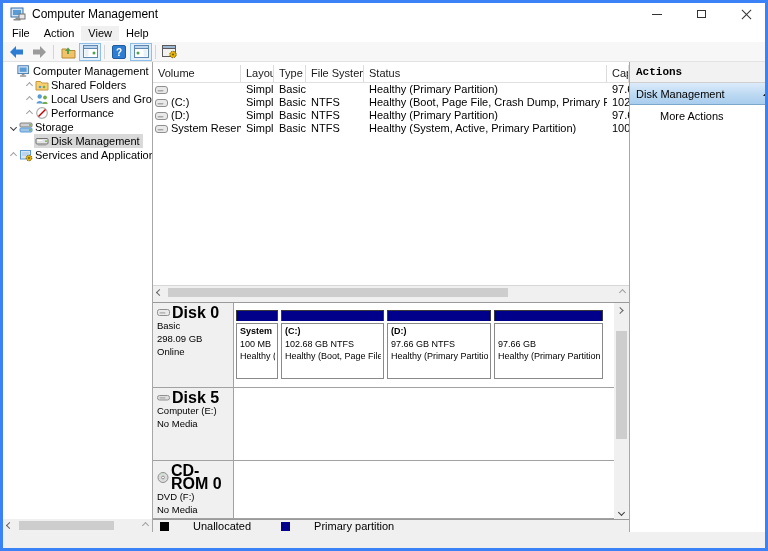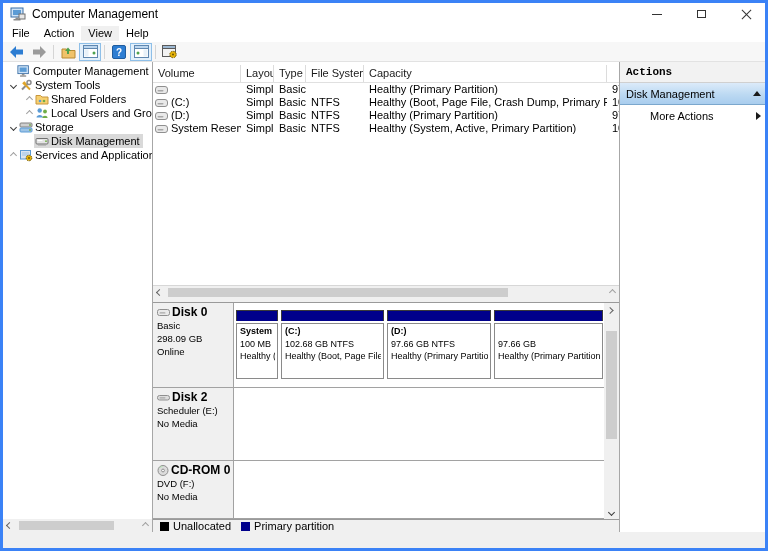--- a/index.html
+++ b/index.html
@@ -91,41 +91,41 @@
   .splitter-gap { height:3px; flex:none; background:#f0f0f0; }
 
   .disk-pane { flex:1; background:#ffffff; border-top:1px solid #9a9a9a; position:relative; overflow:hidden; }
   .disk-rows { position:absolute; left:0; top:0; right:15px; bottom:0; }
   .disk-row { position:relative; border-bottom:1px solid #a2a2a2; display:flex; }
   .disk-row.r0 { height:85px; border-top:none; }
   .disk-row.r1 { height:73px; }
   .disk-row.r2 { height:58px; }
   .disk-label { width:81px; flex:none; background:#f0f0f0; border-right:1px solid #a2a2a2;
                 padding:3px 2px 0 4px; font-size:9.5px; line-height:13px; }
-  .disk-label .dtitle { display:flex; align-items:center; font-weight:bold; font-size:12px; }
+  .disk-label .dtitle { display:flex; align-items:center; font-weight:bold; font-size:16px; }
   .disk-label .dtitle svg { margin-right:2px; flex:none; }
   .disk-label .dline { white-space:nowrap; overflow:hidden; }
   .part-area { flex:1; display:flex; padding:7px 0 8px 2px; }
   .pblock { flex:none; display:flex; flex-direction:column; margin-right:3px; }
   .pblock .pstrip { height:11px; flex:none; border:1px solid #3a3a3a; border-bottom:none; }
   .pblock .pgap { height:2px; flex:none; }
   .pblock .pbody { flex:1; background:#ffffff; border:1px solid #8a8a8a; padding:1px 2px 0 3px;
                    font-size:9px; line-height:12.5px; overflow:hidden; }
   .pbody div { white-space:nowrap; overflow:hidden; }
   .pbody .pname { font-weight:bold; min-height:12.5px; }
   .w-sys { width:42px; } .w-c { width:103px; } .w-d { width:104px; } .w-x { width:109px; }
 
   .vscroll { position:absolute; right:0; top:0; width:15px; bottom:0; background:#f0f0f0;
              display:flex; flex-direction:column; align-items:center; }
   .vscroll .arr { height:14px; width:15px; display:flex; align-items:center; justify-content:center; flex:none; }
   .vscroll .track { flex:1; width:15px; position:relative; }
   .vscroll .thumb { position:absolute; left:2px; top:14px; width:11px; height:108px; background:#cdcdcd; }
 
   .legend { height:13px; flex:none; background:#f0f0f0; border-top:1px solid #9a9a9a;
-            display:flex; align-items:center; padding-left:3px; }
+            display:flex; align-items:center; padding-left:3px;gap:20px; }
   .legend .sw { width:9px; height:9px; flex:none; margin:0 4px 0 4px; }
   .legend .ltext { margin-right:6px; }
 
   
   .actions-panel { width:150px; flex:none; background:#ffffff; border-left:1px solid #a7a7a7; }
   .actions-header { height:21px; background:#f2f2f2; border-bottom:1px solid #d0d0d0;
                     font-weight:bold; padding:4px 8px 0 6px;font-family:Liberation Mono, monospace; }
   .actions-group { height:22px; background:linear-gradient(180deg,#dcebfa 0%,#bcd9f2 55%,#a9cdee 100%);
                    border-bottom:1px solid #7ba7cd; display:flex; align-items:center; padding:0 8px 0 6px; }
   .actions-group .gtitle { flex:1; }
@@ -238,36 +238,20 @@
                   <rect x="1" y="2" width="12" height="9" fill="#cfe3f7" stroke="#3a6ea5"></rect>
                   <rect x="3" y="4" width="8" height="5" fill="#5b9bd5"></rect>
                   <rect x="5.5" y="11.5" width="3" height="1.5" fill="#8c8c8c"></rect>
                   <rect x="3.5" y="13" width="7" height="1.5" fill="#8c8c8c"></rect>
                 </svg>
             </span>
             <span class="tlabel">Computer Management (Local)</span>
           </span>
         </div>
 
-        <div class="titem lvl1">
-          <span class="expander">
-              <span class="chev down"></span>
-            </span>
-          <span class="sel-wrap">
-            <span class="ticon">
-              <svg width="14" height="14" viewBox="0 0 14 14">
-                  <path d="M3 11.5 L9 5.5" stroke="#8c8c8c" stroke-width="2"></path>
-                  <circle cx="10" cy="4.5" r="2" fill="none" stroke="#8c8c8c" stroke-width="1.5"></circle>
-                  <path d="M11 11.5 L5.5 6" stroke="#e0a528" stroke-width="2"></path>
-                  <rect x="3.8" y="3.8" width="3" height="3" fill="#e0a528" transform="rotate(45 5.3 5.3)"></rect>
-                </svg>
-            </span>
-            <span class="tlabel">System Tools</span>
-          </span>
-        </div>
 
 
 
         <div class="titem lvl2">
           <span class="expander">
               <span class="chev right"></span>
             </span>
           <span class="sel-wrap">
             <span class="ticon">
               <svg width="14" height="14" viewBox="0 0 14 14">
@@ -290,20 +274,34 @@
                   <circle cx="4.7" cy="4.5" r="2.2" fill="#5b9bd5"></circle>
                   <path d="M1.5 11.5 c0-3.4 6.4-3.4 6.4 0 Z" fill="#5b9bd5"></path>
                   <circle cx="10" cy="5.5" r="1.9" fill="#70ad47"></circle>
                   <path d="M7.4 12 c0-2.9 5.2-2.9 5.2 0 Z" fill="#70ad47"></path>
                 </svg>
             </span>
             <span class="tlabel">Local Users and Groups</span>
           </span>
         </div>
 
+        <div class="titem lvl2">
+          <span class="expander">
+              <span class="chev right"></span>
+            </span>
+          <span class="sel-wrap">
+            <span class="ticon">
+              <svg width="14" height="14" viewBox="0 0 14 14">
+                  <circle cx="7" cy="7" r="5.3" fill="#ffffff" stroke="#b0b0b0" stroke-width="1.2"></circle>
+                  <path d="M3.5 10.5 L10.5 3.5" stroke="#c00000" stroke-width="1.4"></path>
+                </svg>
+            </span>
+            <span class="tlabel">Performance</span>
+          </span>
+        </div>
 
 
         <div class="titem lvl1">
           <span class="expander">
               <span class="chev down"></span>
             </span>
           <span class="sel-wrap">
             <span class="ticon">
               <svg width="14" height="14" viewBox="0 0 14 14">
                   <rect x="1" y="3" width="12" height="4" rx="1" fill="#cfcfcf" stroke="#808080"></rect>
@@ -363,20 +361,21 @@
     </div>
 
     <div class="middle">
 
       <div class="volume-pane">
         <div class="vl-header">
           <div class="hcell">Volume</div>
           <div class="hcell">Layout</div>
           <div class="hcell">Type</div>
           <div class="hcell">File System</div>
+          <div class="hcell">Status</div>
           <div class="hcell">Capacity</div>
         </div>
 
         <div class="vl-row">
           <div class="cell vol-cell">
               <svg width="13" height="10" viewBox="0 0 13 10">
                 <rect x="0.5" y="1.5" width="12" height="7" rx="2.5" fill="#e9e9e9" stroke="#8f8f8f"></rect>
                 <rect x="2.5" y="5" width="6" height="1.6" rx="0.8" fill="#a8a8a8"></rect>
               </svg>
               <span></span>
@@ -504,23 +503,23 @@
             </div>
           </div>
 
           <div class="disk-row r1">
             <div class="disk-label">
               <div class="dtitle">
                   <svg width="13" height="9" viewBox="0 0 13 9">
                     <rect x="0.5" y="2.5" width="12" height="4.5" rx="2" fill="#dedede" stroke="#8f8f8f"></rect>
                     <rect x="2.5" y="4.2" width="6" height="1.2" rx="0.6" fill="#a8a8a8"></rect>
                   </svg>
-                  <span>Disk 2</span>
-                </div>
-              <div class="dline">Scheduler (E:)</div>
+                  <span>Disk 5</span>
+                </div>
+              <div class="dline">Computer (E:)</div>
               <div class="dline"></div>
               <div class="dline">No Media</div>
             </div>
             <div class="part-area"></div>
           </div>
 
           <div class="disk-row r2">
             <div class="disk-label">
               <div class="dtitle">
                   <svg width="12" height="11" viewBox="0 0 12 11">

